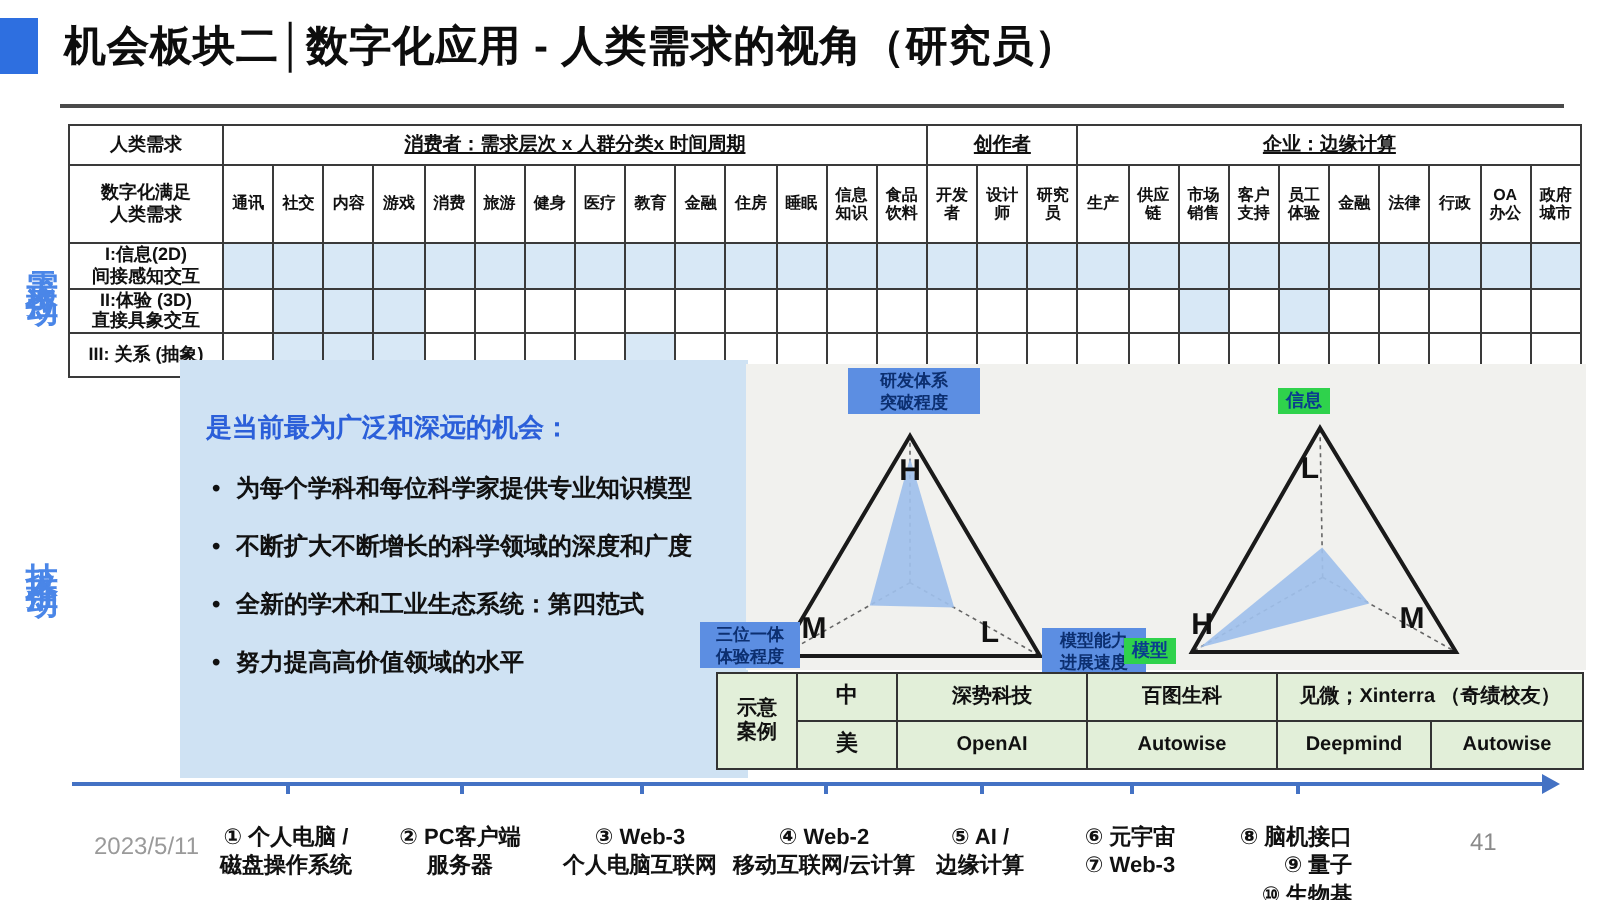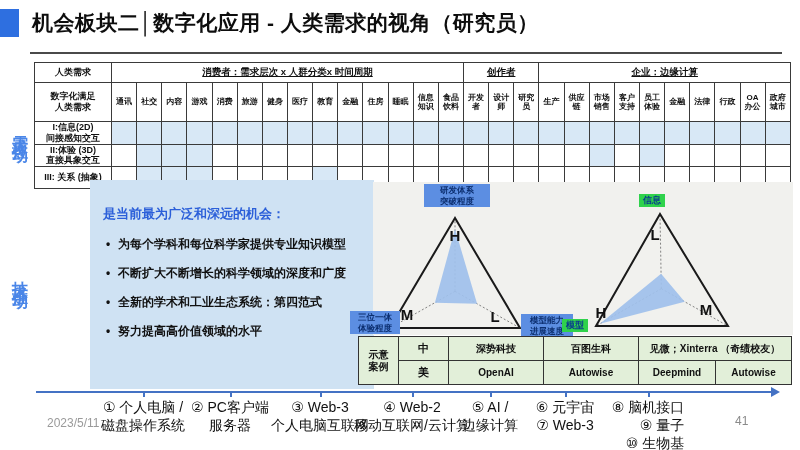--- a/index.html
+++ b/index.html
@@ -49,21 +49,21 @@
   .examples{position:absolute;left:358px;top:336px;}
   .examples table{border-collapse:collapse;table-layout:fixed;width:433px;}
   .examples th,.examples td{border:1.5px solid #333;background:#e2efd9;font-weight:700;
        font-size:10px;height:23px;text-align:center;vertical-align:middle;white-space:pre-line;line-height:1.15;padding:0;}
   .examples .region{font-size:11px;}
   
   .tl-line{position:absolute;left:36px;top:391px;width:737px;height:2px;background:#4472c4;}
   .tl-arrow{position:absolute;left:771px;top:387px;width:0;height:0;
             border-left:9px solid #4472c4;border-top:5px solid transparent;border-bottom:5px solid transparent;}
   .tl-tick{position:absolute;top:393px;width:2px;height:4px;background:#4472c4;}
-  .tl-item{position:absolute;top:398px;transform:translateX(-50%);font-size:14px;font-weight:400;
+  .tl-item{position:absolute;top:412px;transform:translateX(-50%);font-size:11px;font-weight:700;
            white-space:pre-line;text-align:center;line-height:1.3;color:#111;}
   
   .foot-date{position:absolute;left:47px;top:416px;font-size:12px;color:#9a9a9a;}
   .foot-page{position:absolute;left:735px;top:414px;font-size:12px;color:#8a8a8a;}
 </style>
 </head>
 <body>
 
 <div class="title-row">
   <div class="accent-block"></div>

